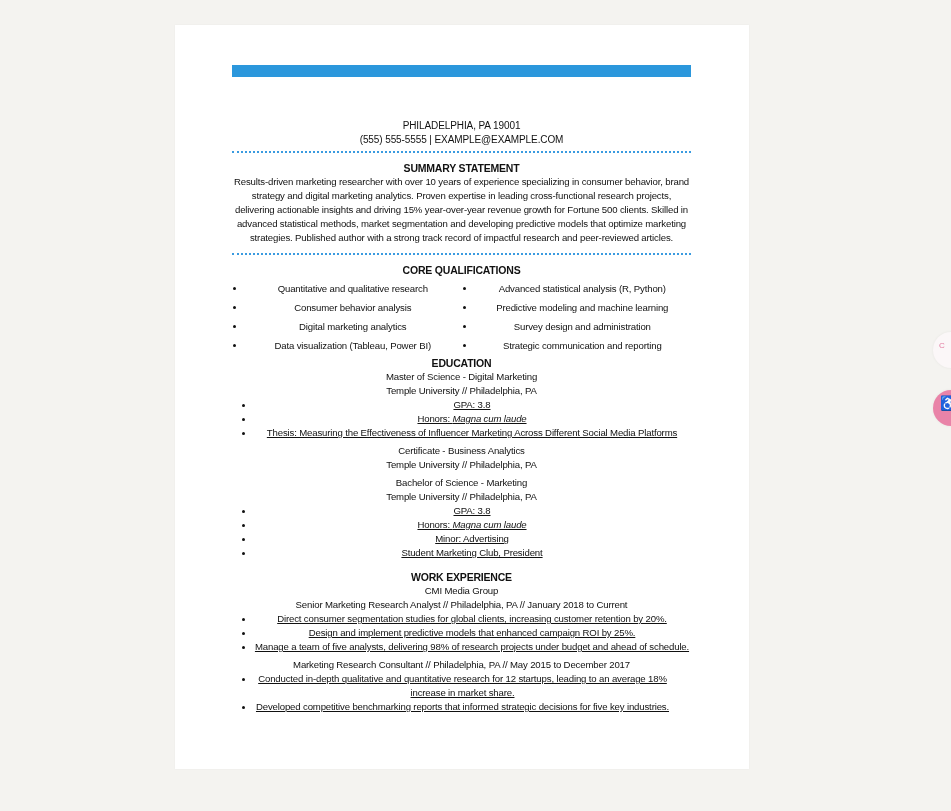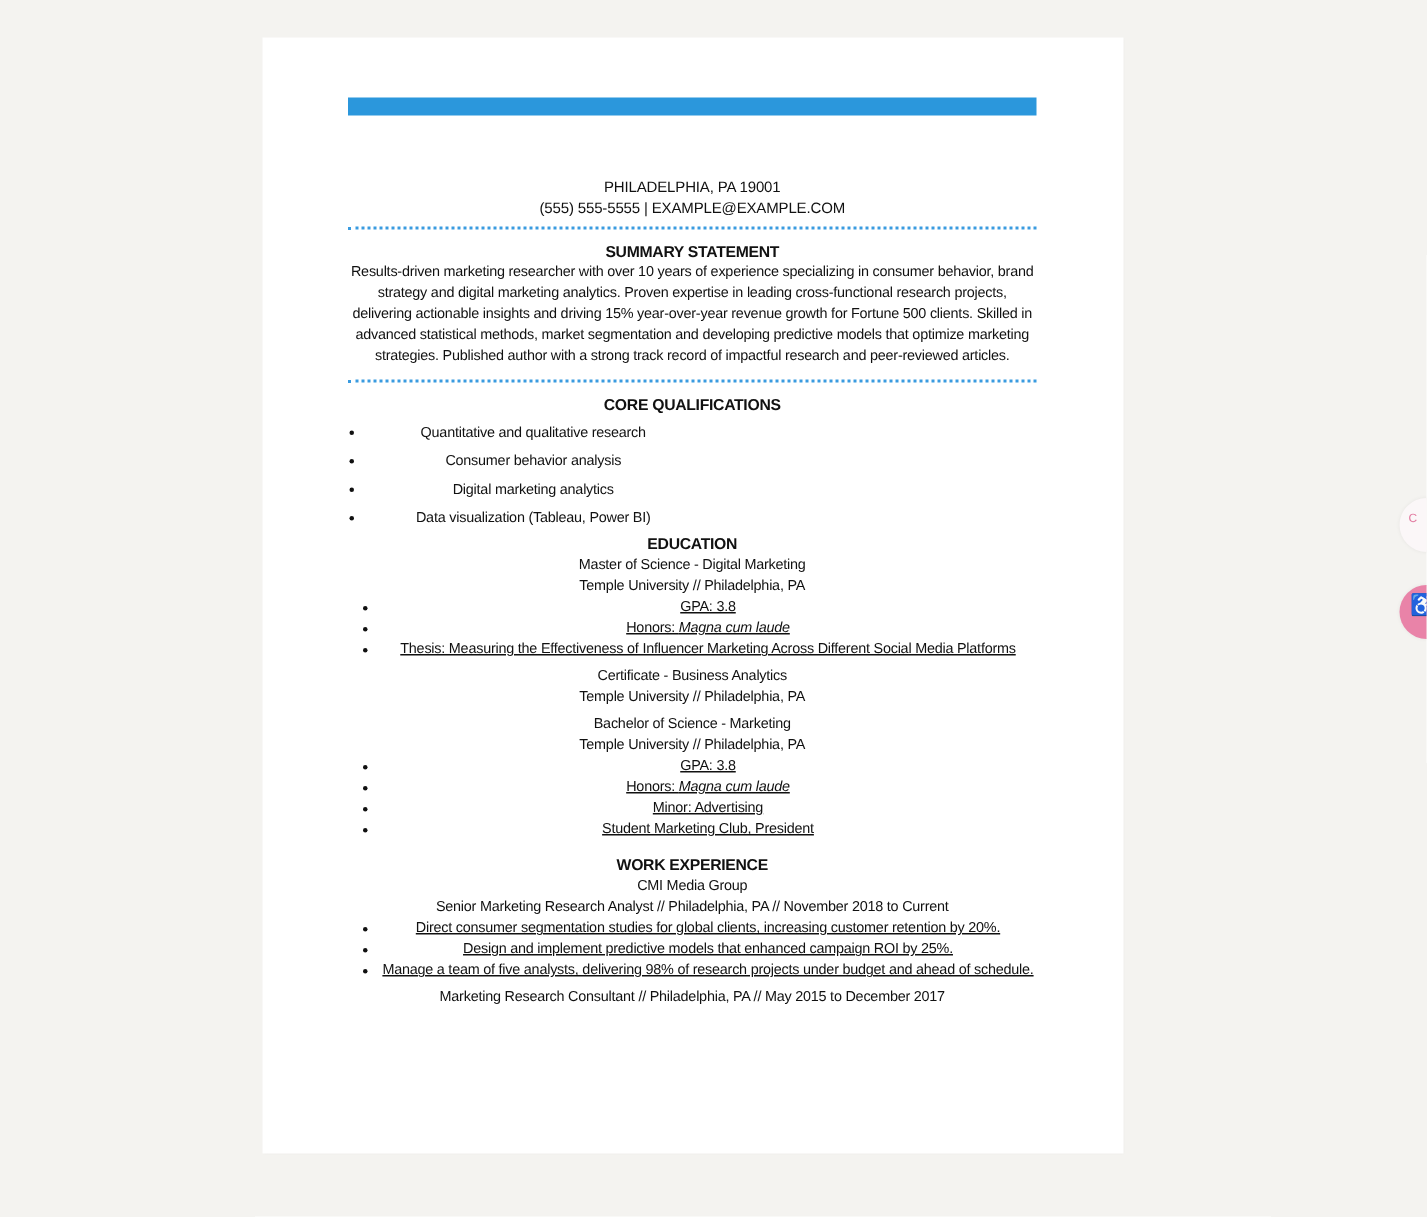--- a/index.html
+++ b/index.html
@@ -73,20 +73,26 @@
 
   <div class="section" style="top:238px;">
     <div class="sec-title">CORE QUALIFICATIONS</div>
     <div class="quals">
       <ul>
         <li>Quantitative and qualitative research</li>
         <li>Consumer behavior analysis</li>
         <li>Digital marketing analytics</li>
         <li>Data visualization (Tableau, Power BI)</li>
       </ul>
+      <ul>
+        <li>Advanced statistical analysis (R, Python)</li>
+        <li>Predictive modeling and machine learning</li>
+        <li>Survey design and administration</li>
+        <li>Strategic communication and reporting</li>
+      </ul>
     </div>
   </div>
 
   <div class="section" style="top:331px;">
     <div class="sec-title">EDUCATION</div>
 
     <div class="line">Master of Science - Digital Marketing</div>
     <div class="line">Temple University  //  Philadelphia, PA</div>
     <ul class="bul">
       <li>GPA: 3.8</li>
@@ -106,29 +112,33 @@
       <li><span>Honors: </span><em>Magna cum laude</em></li>
       <li>Minor: Advertising</li>
       <li>Student Marketing Club, President</li>
     </ul>
   </div>
 
   <div class="section" style="top:545px;">
     <div class="sec-title">WORK EXPERIENCE</div>
 
     <div class="line">CMI Media Group</div>
-    <div class="line">Senior Marketing Research Analyst  //  Philadelphia, PA   //  November 2018 to Current</div>
+    <div class="line">Senior Marketing Research Analyst  //  Philadelphia, PA   //  January 2018 to Current</div>
     <ul class="bul">
       <li>Direct consumer segmentation studies for global clients, increasing customer retention by 20%.</li>
       <li>Design and implement predictive models that enhanced campaign ROI by 25%.</li>
       <li>Manage a team of five analysts, delivering 98% of research projects under budget and ahead of schedule.</li>
     </ul>
     <div class="gap"></div>
 
     <div class="line">Marketing Research Consultant  //  Philadelphia, PA   //  May 2015 to December 2017</div>
+    <ul class="bul" style="width:440px;">
+      <li>Conducted in-depth qualitative and quantitative research for 12 startups, leading to an average 18% increase in market share.</li>
+      <li>Developed competitive benchmarking reports that informed strategic decisions for five key industries.</li>
+    </ul>
   </div>
 </div>
 
 <div class="fab" style="top:332px;">
   <span>C</span>
 </div>
 <div class="fab pink" style="top:390px;">
   <span>♿</span>
 </div>
 

